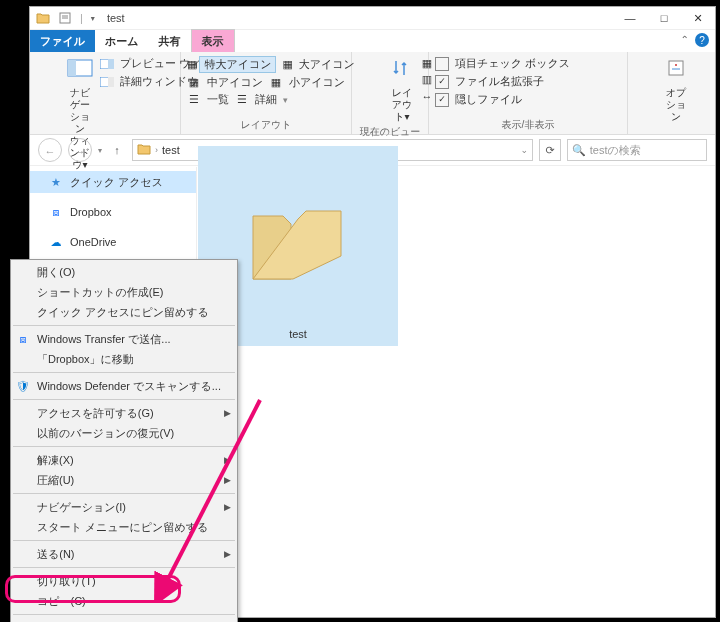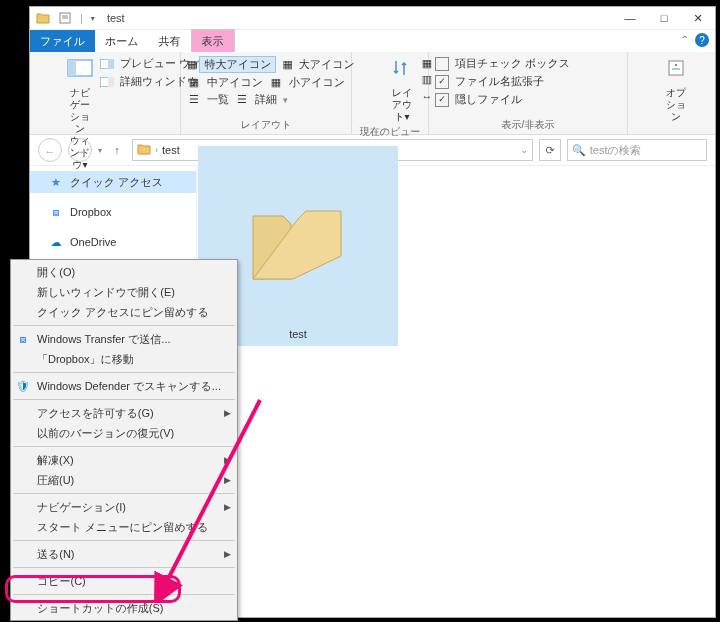--- a/index.html
+++ b/index.html
@@ -7,21 +7,21 @@
   .win{position:absolute;left:29px;top:6px;width:687px;height:612px;background:#fff;border:1px solid #aaa;box-sizing:border-box;}
   
   .titlebar{height:22px;display:flex;align-items:center;background:#fff;border-bottom:1px solid #eee;}
   .qat{display:flex;align-items:center;gap:8px;padding:0 6px;}
   .qat svg{display:block;}
   .titletext{flex:1;padding-left:6px;color:#444;}
   .winbtns{display:flex;height:22px;}
   .winbtn{width:34px;display:flex;align-items:center;justify-content:center;}
   
   .tabs{height:22px;display:flex;align-items:flex-end;background:#fff;position:relative;}
-  .tab{padding:4px 10px 3px;color:#333;background:#fff;}
+  .tab{padding:4px 10px 3px;color:#333;background:#fff;font-weight:bold;}
   .tab.file{background:#1979ca;color:#fff;}
   .tab.active{background:#f9a8d4;border:1px solid #ccc;border-bottom:none;}
   .help{position:absolute;right:6px;top:3px;width:14px;height:14px;border-radius:50%;background:#1979ca;color:#fff;display:flex;align-items:center;justify-content:center;font-size:10px;}
   .collapse{position:absolute;right:26px;top:4px;font-size:10px;color:#666;}
   
   .ribbon{height:82px;background:#f5f5f5;border-bottom:1px solid #ddd;display:flex;}
   .rgroup{border-right:1px solid #ddd;padding:4px 6px 2px;display:flex;flex-direction:column;justify-content:space-between;}
   .rgname{text-align:center;color:#666;font-size:10px;margin-top:2px;}
   .rrows{display:flex;flex-direction:column;gap:3px;}
   .rrow{display:flex;align-items:center;gap:6px;white-space:nowrap;}
@@ -266,21 +266,21 @@
       <path d="M15 83 L55 83 L103 60 L103 15 L68 15 L60 23 Z" fill="#f0d898" stroke="#caa558"></path>
     </svg>
     <div class="lbl">test</div>
   </div>
 
   <div class="ctx" id="ctxmenu">
       <div class="ctxitem">
         <span>開く(O)</span>
       </div>
       <div class="ctxitem">
-        <span>新しいウィンドウで開く(E)</span>
+        <span>ショートカットの作成(E)</span>
       </div>
       <div class="ctxitem">
         <span>クイック アクセスにピン留めする</span>
       </div>
       <div class="ctxsep"></div>
       <div class="ctxitem">
         <span>Windows Transfer で送信...</span>
         <span class="cico" style="color: rgb(0, 97, 255);">⧈</span>
       </div>
       <div class="ctxitem">
@@ -315,20 +315,23 @@
       </div>
       <div class="ctxitem">
         <span>スタート メニューにピン留めする</span>
       </div>
       <div class="ctxsep"></div>
       <div class="ctxitem">
         <span>送る(N)</span>
         <span class="arrow">▶</span>
       </div>
       <div class="ctxsep"></div>
+      <div class="ctxitem">
+        <span>切り取り(T)</span>
+      </div>
       <div class="ctxitem">
         <span>コピー(C)</span>
       </div>
       <div class="ctxsep"></div>
       <div class="ctxitem">
         <span>ショートカットの作成(S)</span>
       </div>
     </div>
 
   <div class="ring"></div>

